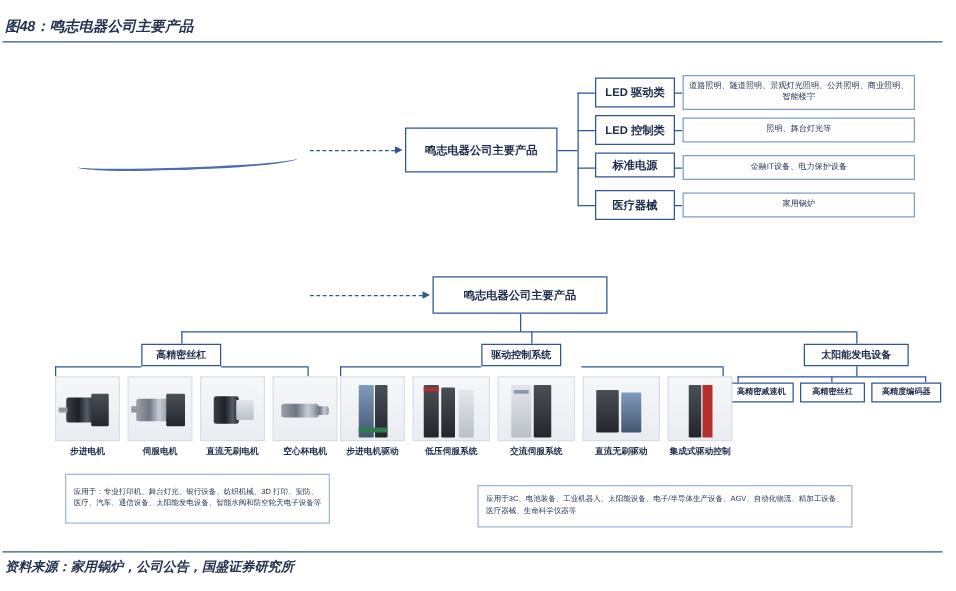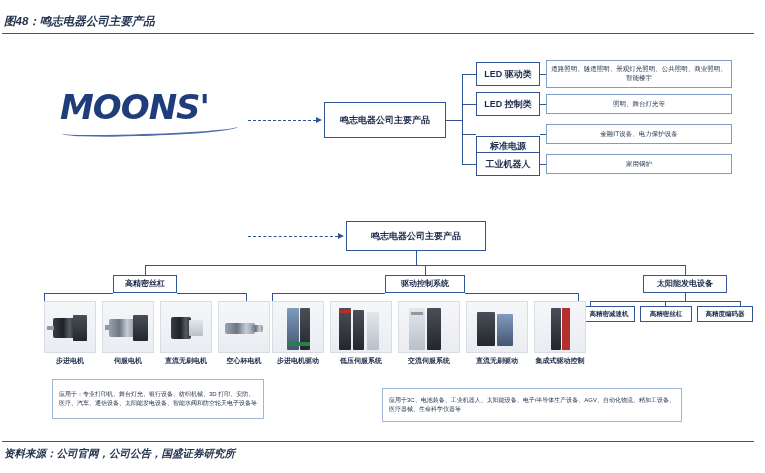--- a/index.html
+++ b/index.html
@@ -160,67 +160,66 @@
   }
   .red { background:#b3302c; }
   .grn { background:#2e7d4f; }
 </style>
 </head>
 <body>
 
 <div class="fig-title">图48：鸣志电器公司主要产品</div>
 <div class="title-rule"></div>
 <div class="source-rule"></div>
-<div class="source">资料来源：公司官网，公司公告，国盛证券研究所</div>
+<div class="source">资料来源：家用锅炉，公司公告，国盛证券研究所</div>
 
 <div class="logo-wrap">
-  <div class="logo-text">MOONS'</div>
   <div class="logo-swoosh"></div>
 </div>
 
 <div class="dash-h" style="left:248px; top:120px; width:68px;"></div>
 <div class="arrow-r" style="left:316px; top:116.5px;"></div>
 
 <div class="dash-h" style="left:248px; top:236px; width:90px;"></div>
 <div class="arrow-r" style="left:338px; top:232.5px;"></div>
 
 <div class="box b-blue" style="left:324px; top:102px; width:122px; height:36px;">鸣志电器公司主要产品</div>
 
 <div class="ln ln-h" style="left:446px; top:120px; width:16px;"></div>
 <div class="ln ln-v" style="left:462px; top:74px; height:90px;"></div>
 <div class="ln ln-h" style="left:462px; top:74px; width:14px;"></div>
 <div class="ln ln-h" style="left:462px; top:104px; width:14px;"></div>
 <div class="ln ln-h" style="left:462px; top:134px; width:14px;"></div>
 <div class="ln ln-h" style="left:462px; top:164px; width:14px;"></div>
 
 <div class="box b-blue" style="left:476px; top:62px; width:64px; height:24px;">LED 驱动类</div>
 <div class="box b-blue" style="left:476px; top:92px; width:64px; height:24px;">LED 控制类</div>
-<div class="box b-blue" style="left:476px; top:136px; width:64px; height:20px;">标准电源</div>
-<div class="box b-blue" style="left:476px; top:152px; width:64px; height:24px;">工业机器人</div>
+<div class="box b-blue" style="left:476px; top:122px; width:64px; height:20px;">标准电源</div>
+<div class="box b-blue" style="left:476px; top:152px; width:64px; height:24px;">医疗器械</div>
 
 <div class="ln ln-h" style="left:540px; top:74px; width:6px;"></div>
 <div class="ln ln-h" style="left:540px; top:104px; width:6px;"></div>
 <div class="ln ln-h" style="left:540px; top:134px; width:6px;"></div>
 <div class="ln ln-h" style="left:540px; top:164px; width:6px;"></div>
 
 <div class="box b-thin" style="left:546px; top:60px; width:186px; height:28px;">道路照明、隧道照明、景观灯光照明、公共照明、商业照明、智能楼宇</div>
 <div class="box b-thin" style="left:546px; top:94px; width:186px; height:20px;">照明、舞台灯光等</div>
 <div class="box b-thin" style="left:546px; top:124px; width:186px; height:20px;">金融IT设备、电力保护设备</div>
 <div class="box b-thin" style="left:546px; top:154px; width:186px; height:20px;">家用锅炉</div>
 
 <div class="box b-blue" style="left:346px; top:221px; width:140px; height:30px;">鸣志电器公司主要产品</div>
 
 <div class="ln ln-v" style="left:416px; top:251px; height:14px;"></div>
 <div class="ln ln-h" style="left:145px; top:265px; width:540px;"></div>
 <div class="ln ln-v" style="left:145px; top:265px; height:10px;"></div>
 <div class="ln ln-v" style="left:425px; top:265px; height:10px;"></div>
 <div class="ln ln-v" style="left:685px; top:265px; height:10px;"></div>
 
 <div class="box b-cat" style="left:113px; top:275px; width:64px; height:18px;">高精密丝杠</div>
-<div class="box b-cat" style="left:385px; top:275px; width:80px; height:18px;">驱动控制系统</div>
+<div class="box b-cat" style="left:385px; top:275px; width:64px; height:18px;">驱动控制系统</div>
 <div class="box b-cat" style="left:643px; top:275px; width:84px; height:18px;">太阳能发电设备</div>
 
 <div class="ln ln-v" style="left:44px; top:293px; height:8px;"></div>
 <div class="ln ln-v" style="left:246px; top:293px; height:8px;"></div>
 <div class="ln ln-h" style="left:44px; top:293px; width:69px;"></div>
 <div class="ln ln-h" style="left:177px; top:293px; width:69px;"></div>
 
 <div class="ln ln-v" style="left:272px; top:293px; height:8px;"></div>
 <div class="ln ln-v" style="left:578px; top:293px; height:8px;"></div>
 <div class="ln ln-h" style="left:272px; top:293px; width:113px;"></div>

